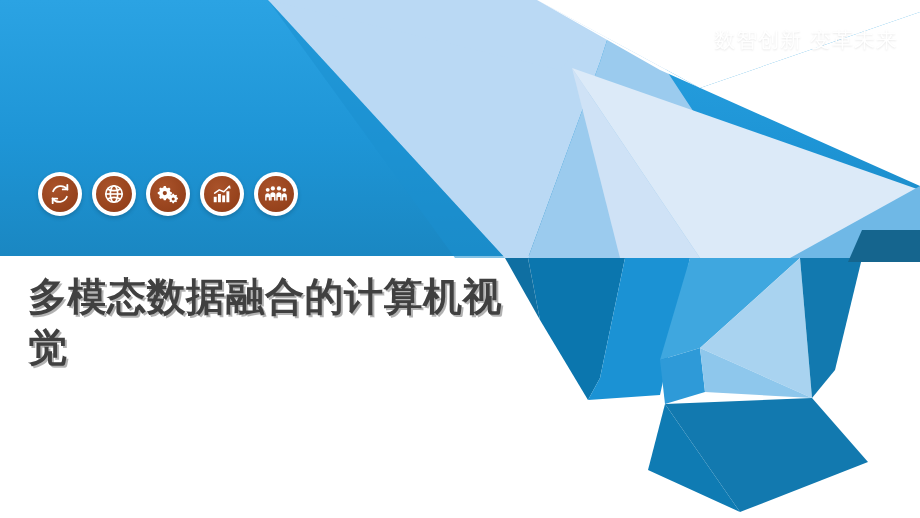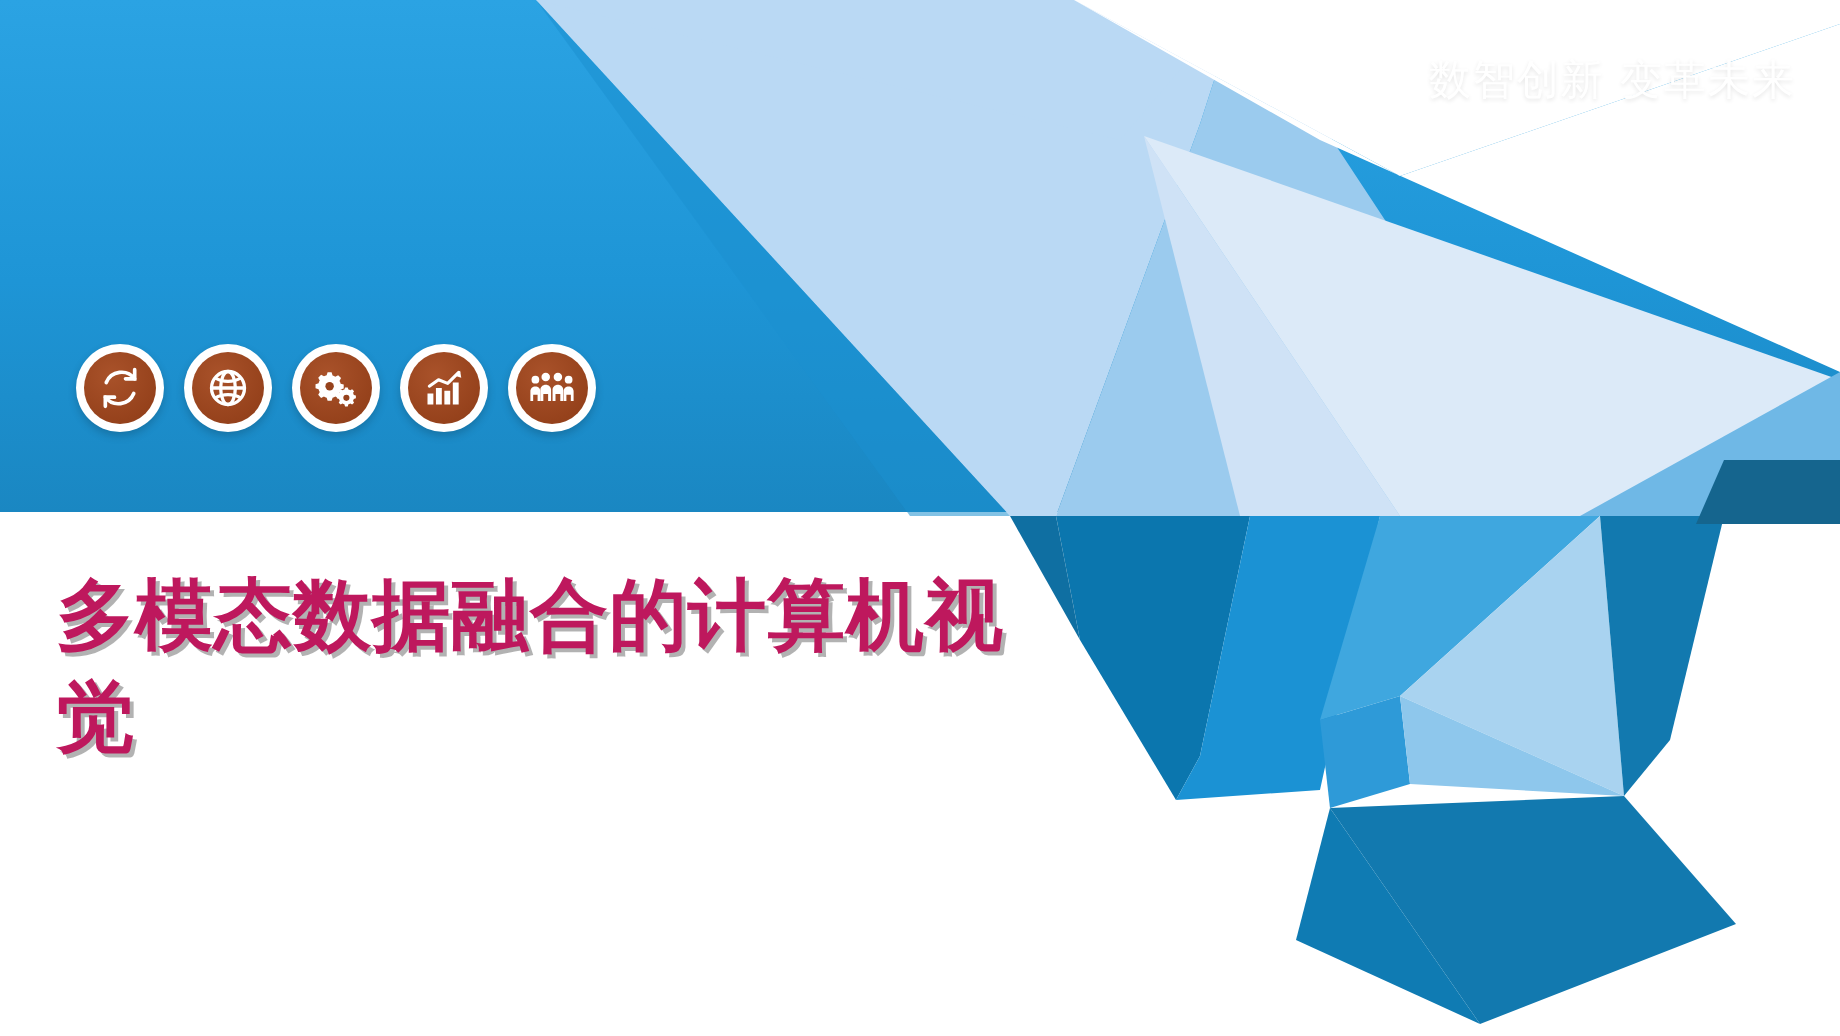--- a/index.html
+++ b/index.html
@@ -70,23 +70,23 @@
     display: flex;
     align-items: center;
     justify-content: center;
   }
   .icon-inner svg { display: block; }
 
   
   #title {
     position: absolute;
     left: 28px;
-    top: 284px;
+    top: 272px;
     width: 480px;
-    color: #be185d;
+    color: #404040;
     font-size: 39px;
     font-weight: bold;
     line-height: 1.30;
     letter-spacing: 0.5px;
     text-shadow: 2px 2px 0 rgba(0,0,0,0.30);
   }
 </style>
 </head>
 <body>
 

